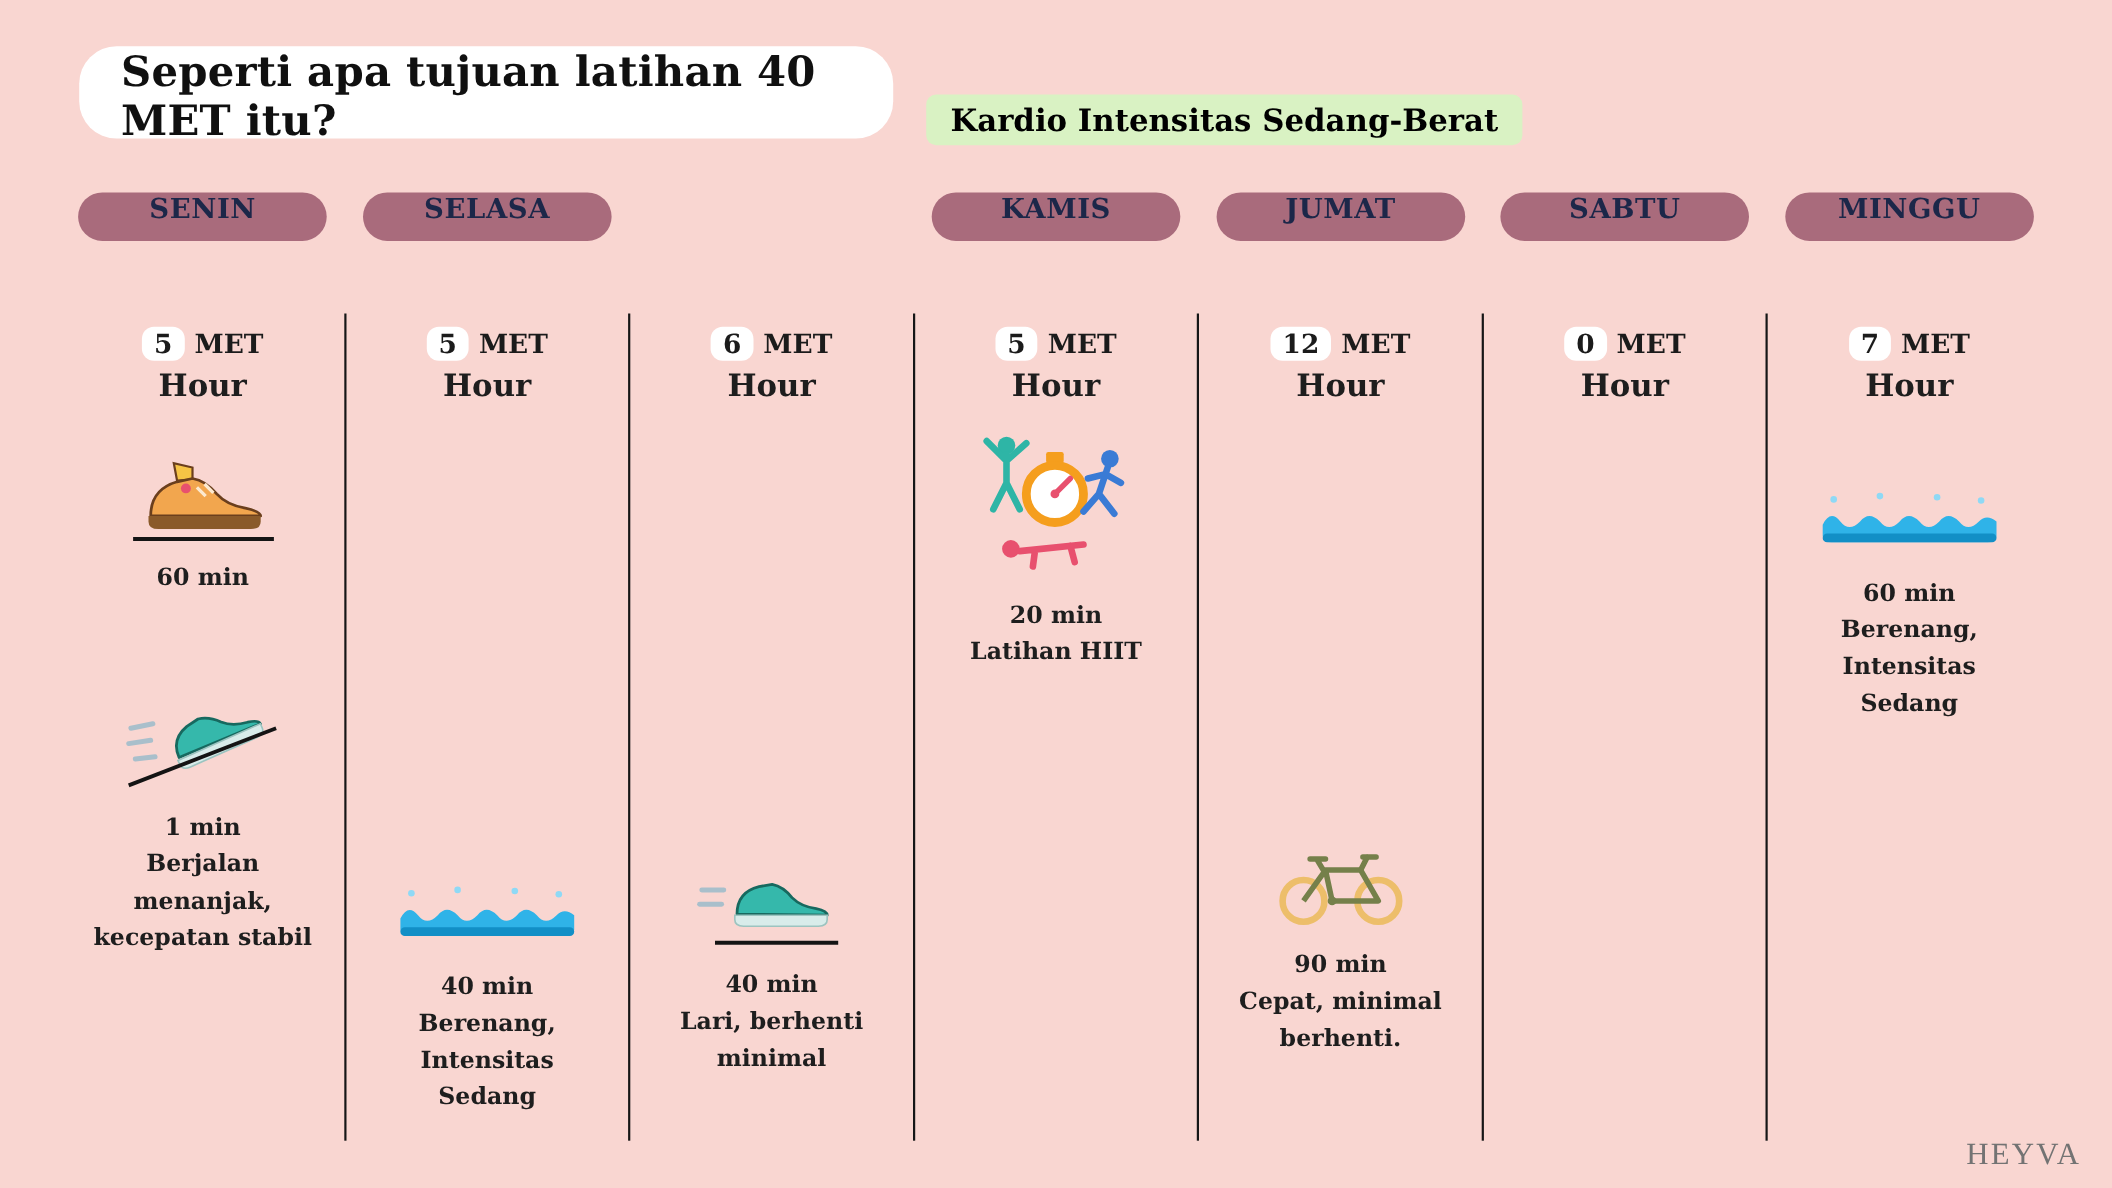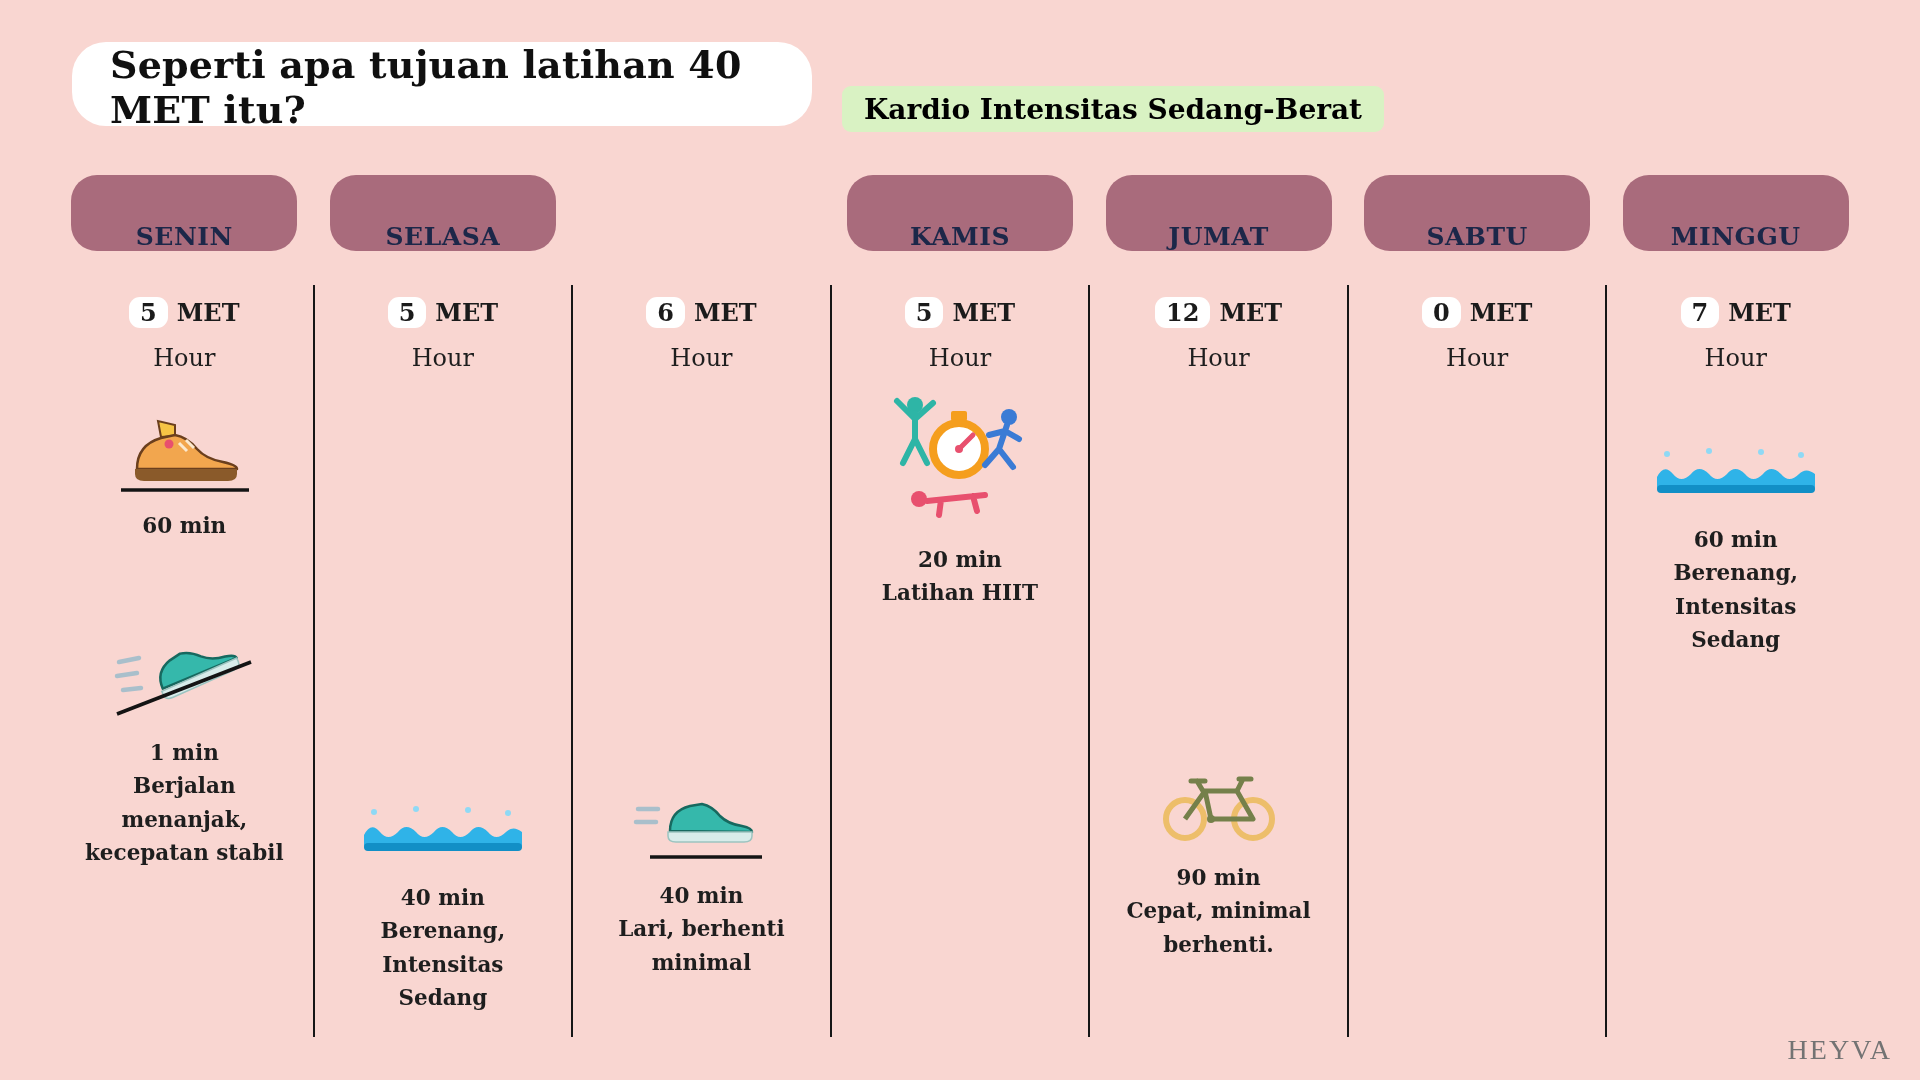--- a/index.html
+++ b/index.html
@@ -30,33 +30,33 @@
     position:absolute; left:55px; top:175px; width:1810px; height:885px;
     display:grid; grid-template-columns:repeat(7,1fr);
   }
   .col { position:relative; }
   .col:not(:last-child)::after {
     content:""; position:absolute; right:-1px; top:110px;
     height:752px; width:2px; background:#161616;
   }
 
   .day-pill {
-    width:226px; height:76px; margin:0 auto;
+    width:226px; height:44px; margin:0 auto;
     background:#A96B7C; border-radius:26px;
-    display:flex; align-items:flex-end; justify-content:center;
+    display:flex; align-items:flex-start; justify-content:center;
   }
   .day-pill span { font-size:25px; font-weight:700; color:#1C2749; letter-spacing:.5px; }
 
   .met { position:absolute; top:122px; left:0; right:0; text-align:center; }
   .met-line {
     display:flex; justify-content:center; align-items:center; gap:9px;
     font-size:24px; font-weight:700; color:#1B1B1B;
   }
   .met-num { background:#FFFFFF; border-radius:11px; padding:1px 11px; display:inline-block; }
-  .met-sub { margin-top:16px; font-size:24px; font-weight:400; }
+  .met-sub { margin-top:6px; font-size:28px; font-weight:700; }
 
   .activity {
     position:absolute; left:0; right:0;
     display:flex; flex-direction:column; align-items:center; gap:16px;
     text-align:center;
   }
   .txt { font-size:21.5px; font-weight:700; line-height:1.55; color:#1E1E1E; }
   .desc { max-width:216px; }
 
   .brand {

